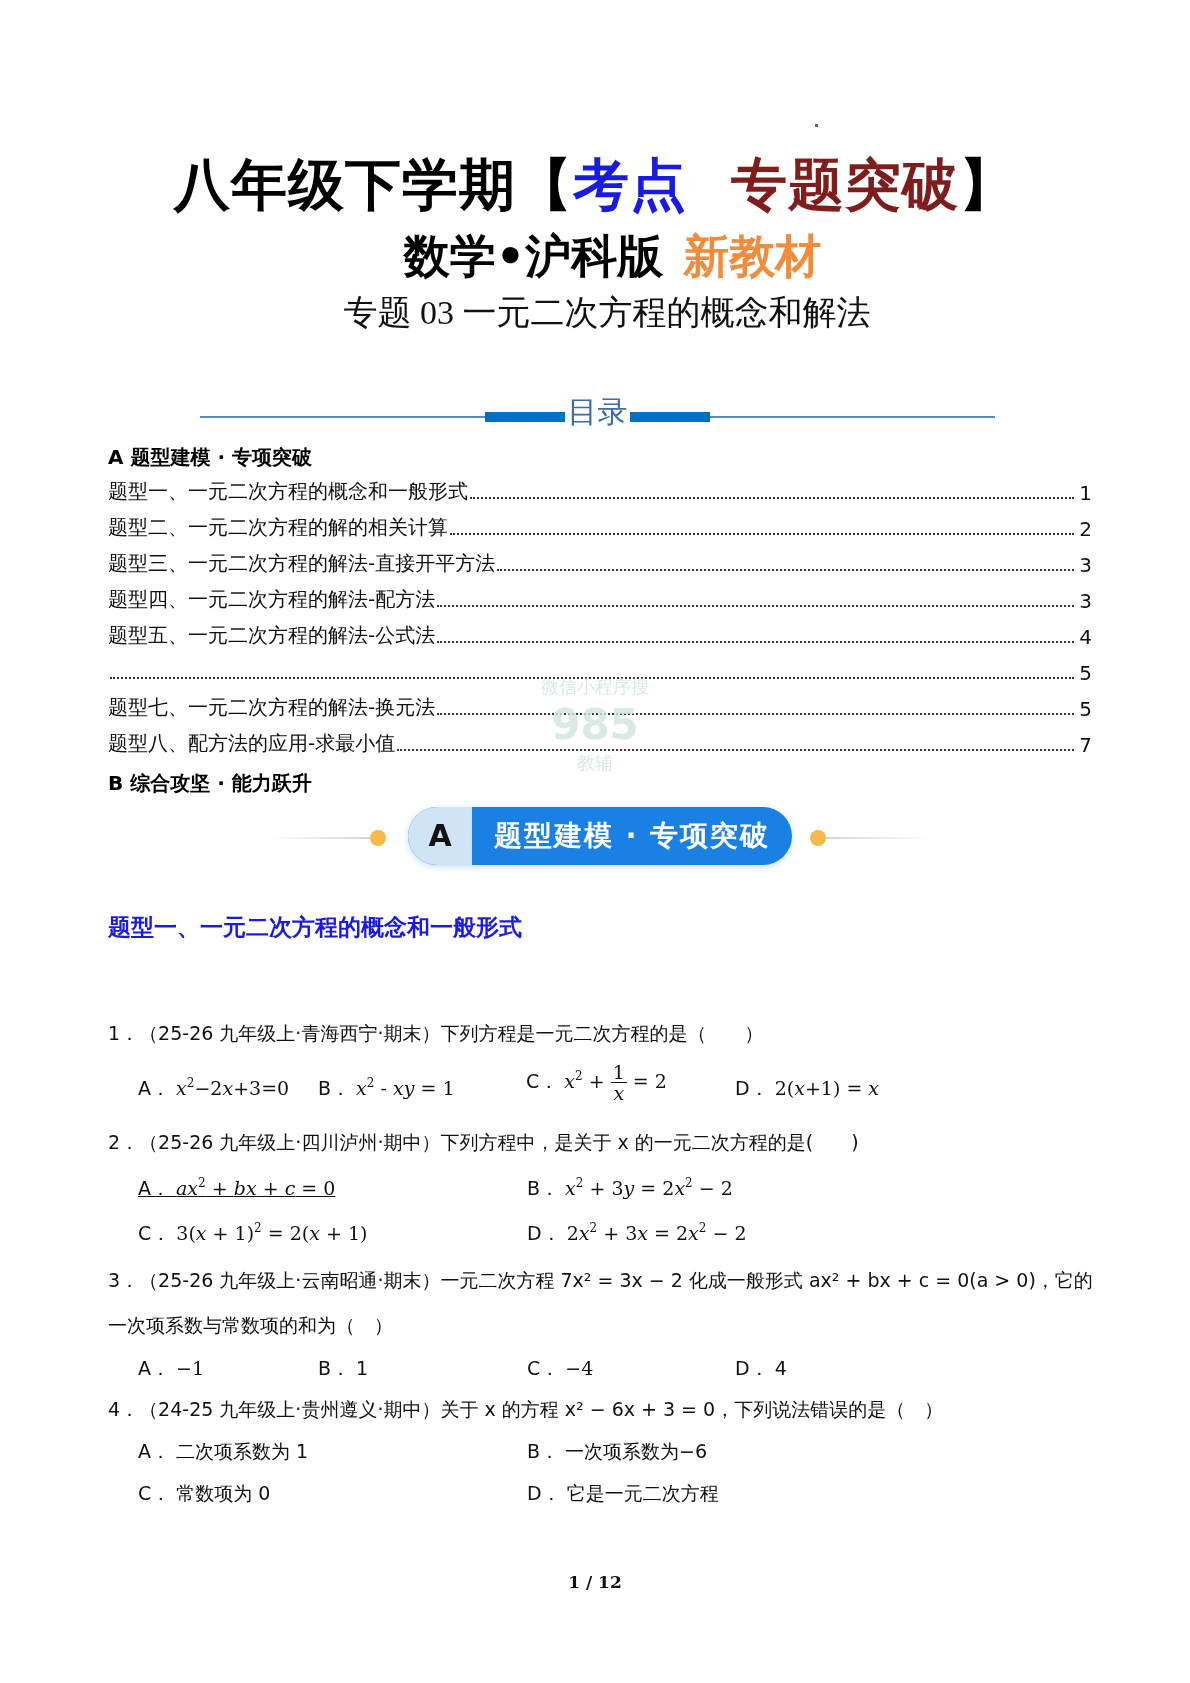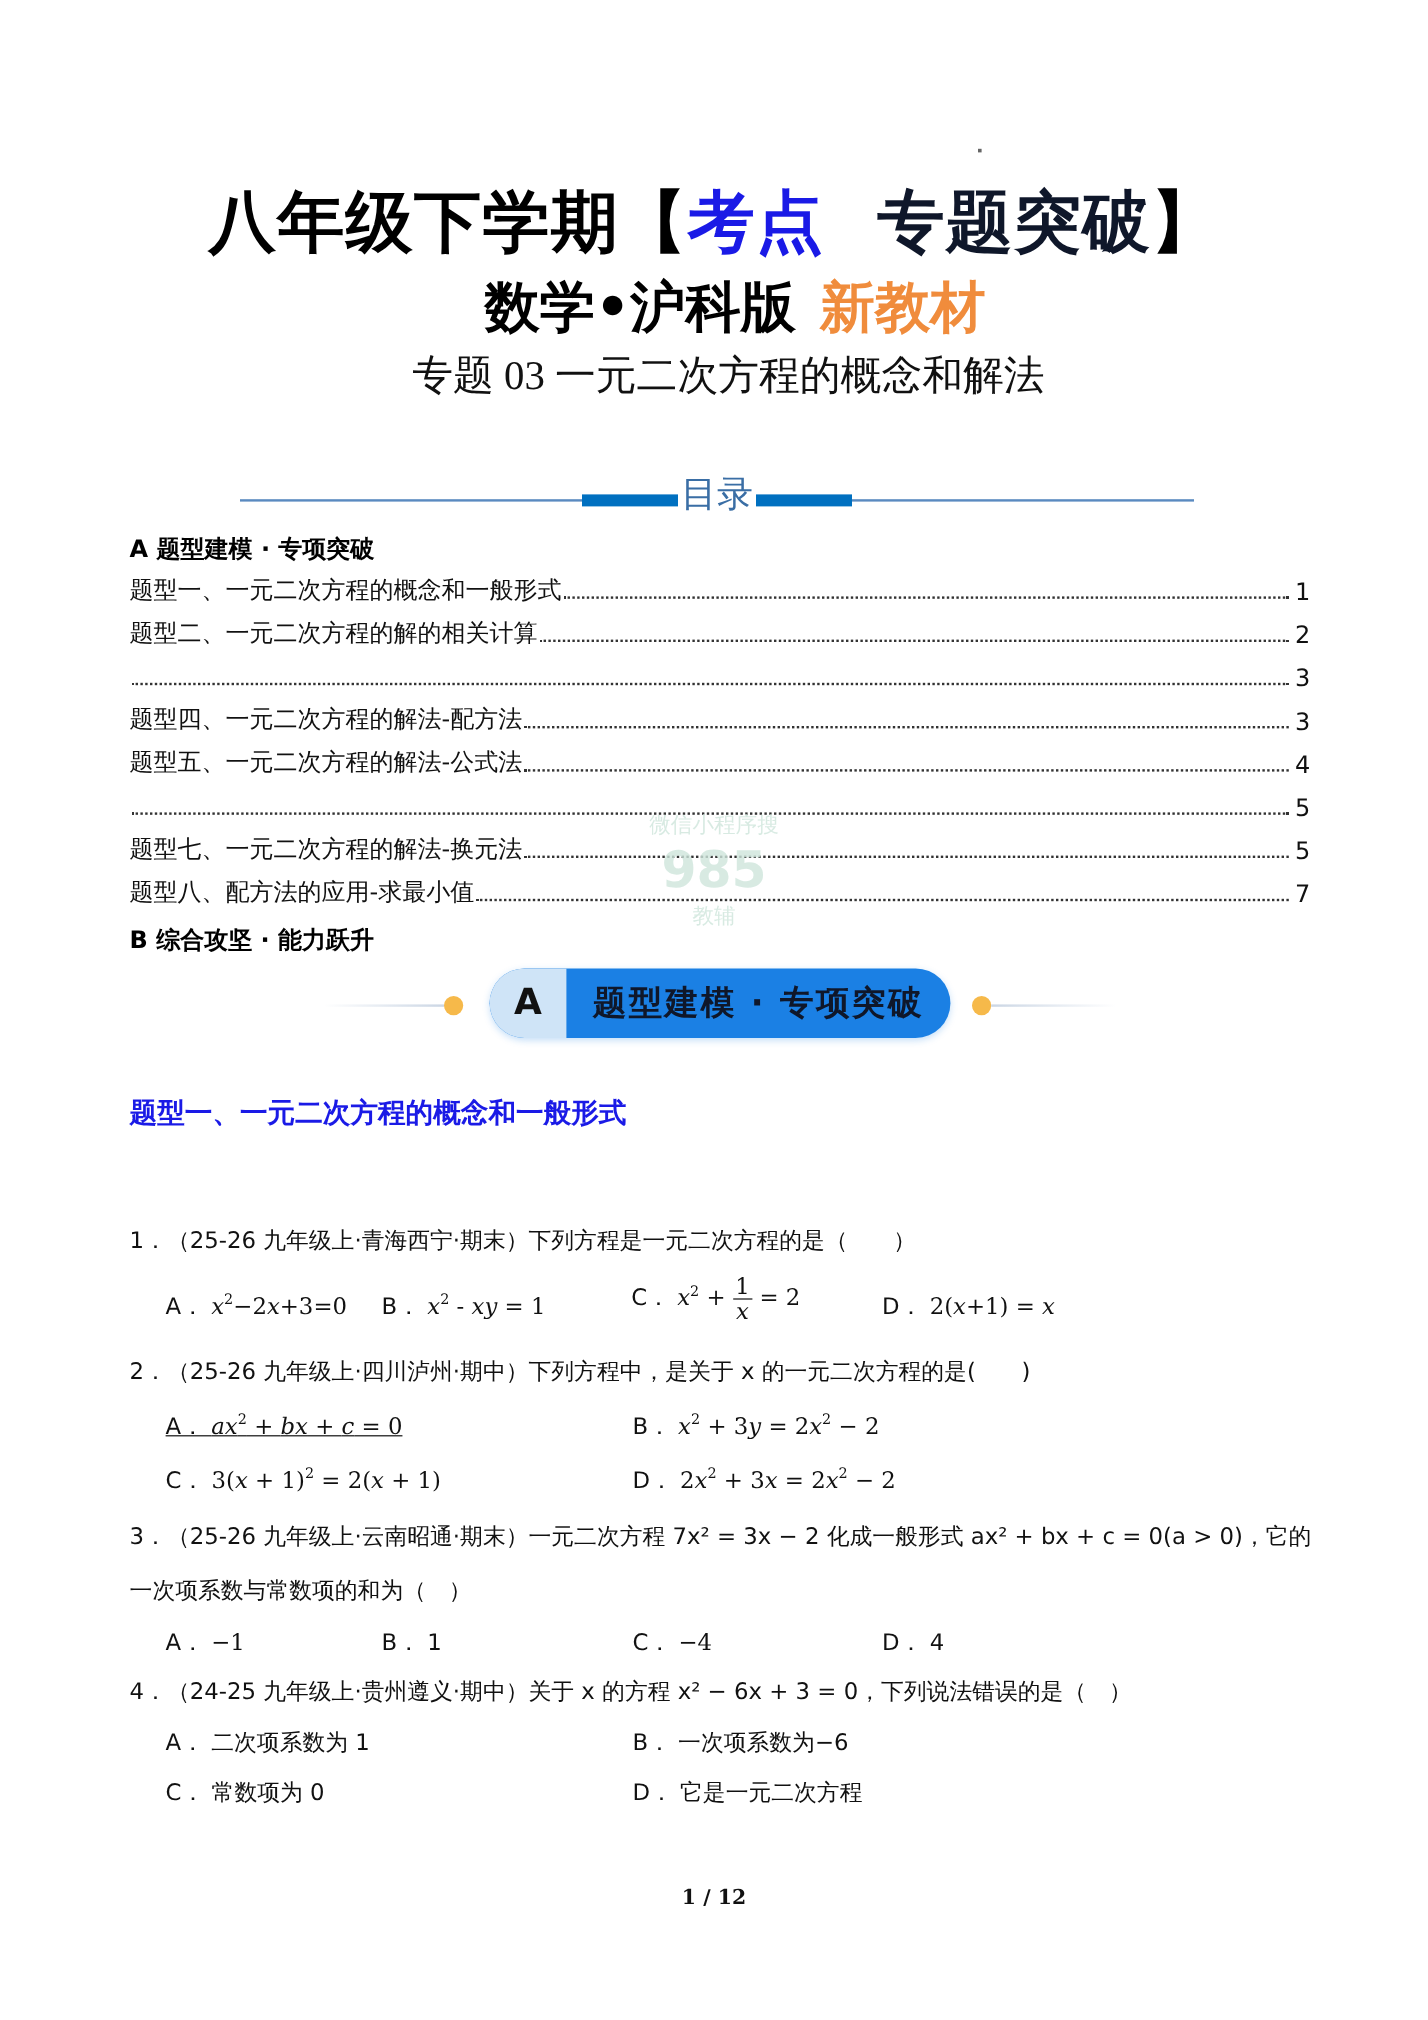--- a/index.html
+++ b/index.html
@@ -1,21 +1,21 @@
 <!DOCTYPE html>
 <html><head>
 <meta charset="utf-8">
 <style>
   * { margin:0; padding:0; box-sizing:border-box; }
   html, body { width:1190px; height:1683px; background:#ffffff; overflow:hidden; }
   body { position:relative; font-family:"DejaVu Sans", sans-serif; color:#111; }
   .abs { position:absolute; }
   .title { left:0; width:1190px; top:148px; text-align:center; font-size:56px; font-weight:bold; letter-spacing:1px; color:#000; white-space:nowrap; }
   .title .blue { color:#1a1ae6; }
-  .title .red { color:#0f172a;margin-left:44px; }
+  .title .red { color:#7f1d1d;margin-left:44px; }
   .subtitle { left:0; width:1190px; top:226px; text-align:center; font-size:46px; font-weight:bold; color:#000; white-space:nowrap;padding-left:35px; }
   .subtitle .orange { color:#f08c3c; margin-left:20px; }
   .topic { left:12px; width:1190px; top:290px; text-align:center; font-family:Liberation Serif, serif; font-size:34px; color:#111; white-space:nowrap; }
   .toc-head { left:200px; width:795px; top:392px; height:50px; }
   .toc-line-l { position:absolute; left:0; top:24px; width:285px; height:2px; background:#5a8ac0; }
   .toc-bar-l { position:absolute; left:285px; top:20px; width:80px; height:10px; background:#0070c0; }
   .toc-bar-r { position:absolute; left:430px; top:20px; width:80px; height:10px; background:#0070c0; }
   .toc-line-r { position:absolute; left:510px; top:24px; width:285px; height:2px; background:#5a8ac0; }
   .toc-label { position:absolute; left:365px; top:0; width:65px; text-align:center; font-size:30px; color:#3a6ea5; }
   .toc-sec { left:108px; font-size:20px; font-weight:bold; color:#000; }
@@ -24,21 +24,21 @@
   .toc-row .dots { flex:1; border-bottom:2px dotted #333; margin:0 4px 6px 2px; }
   .toc-row .pg { width:14px; text-align:right; }
   .watermark { left:490px; top:675px; width:210px; height:120px; color:#cfe6dc; text-align:center; opacity:0.8; }
   .watermark .wm1 { font-size:18px; }
   .watermark .wm2 { font-size:42px; font-weight:bold; line-height:52px; }
   .banner { left:270px; top:804px; width:660px; height:66px; }
   .banner .line-l { position:absolute; left:0; top:33px; width:100px; height:2px; background:linear-gradient(to right, #ffffff, #cbd6e4); }
   .banner .dot-l { position:absolute; left:100px; top:26px; width:16px; height:16px; border-radius:8px; background:#f6b94a; }
   .banner .pill { position:absolute; left:138px; top:3px; width:384px; height:58px; border-radius:29px; overflow:hidden; background:#1b80e4; box-shadow:0 2px 6px rgba(27,128,228,0.25); }
   .banner .pill-a { position:absolute; left:0; top:0; width:64px; height:58px; background:#cfe4f7; font-size:30px; font-weight:bold; color:#111; text-align:center; line-height:58px; }
-  .banner .pill-t { position:absolute; left:64px; top:0; right:0; height:58px; line-height:58px; text-align:center; font-size:28px; font-weight:bold; color:#0f172a; letter-spacing:2px; }
+  .banner .pill-t { position:absolute; left:64px; top:0; right:0; height:58px; line-height:58px; text-align:center; font-size:28px; font-weight:bold; color:#ffffff; letter-spacing:2px; }
   .banner .dot-r { position:absolute; left:540px; top:26px; width:16px; height:16px; border-radius:8px; background:#f6b94a; }
   .banner .line-r { position:absolute; left:556px; top:33px; width:104px; height:2px; background:linear-gradient(to right, #cbd6e4, #ffffff); }
   .section-title { left:108px; top:912px; font-size:23px; font-weight:bold; color:#1a1ae6; white-space:nowrap; }
   .q { left:108px; font-size:19px; color:#111; white-space:nowrap; }
   .q .src { font-family:"DejaVu Sans", sans-serif; }
   .opt { font-size:19px; color:#111; white-space:nowrap; }
   .m { font-family:"DejaVu Serif", serif; font-style:italic; }
   .mr { font-family:"DejaVu Serif", serif; }
   sup { font-size:12px; vertical-align:8px; }
   .frac { display:inline-block; vertical-align:middle; text-align:center; font-family:"DejaVu Serif", serif; line-height:20px; }
@@ -74,20 +74,21 @@
     <span class="txt">题型一、一元二次方程的概念和一般形式</span>
     <span class="dots"></span>
     <span class="pg">1</span>
   </div>
 <div class="abs toc-row" style="top:511px;">
     <span class="txt">题型二、一元二次方程的解的相关计算</span>
     <span class="dots"></span>
     <span class="pg">2</span>
   </div>
 <div class="abs toc-row" style="top:547px;">
+    <span class="txt">题型三、一元二次方程的解法-直接开平方法</span>
     <span class="dots"></span>
     <span class="pg">3</span>
   </div>
 <div class="abs toc-row" style="top:583px;">
     <span class="txt">题型四、一元二次方程的解法-配方法</span>
     <span class="dots"></span>
     <span class="pg">3</span>
   </div>
 <div class="abs toc-row" style="top:619px;align-items:flex-end;">
     <span class="txt">题型五、一元二次方程的解法-公式法</span>

